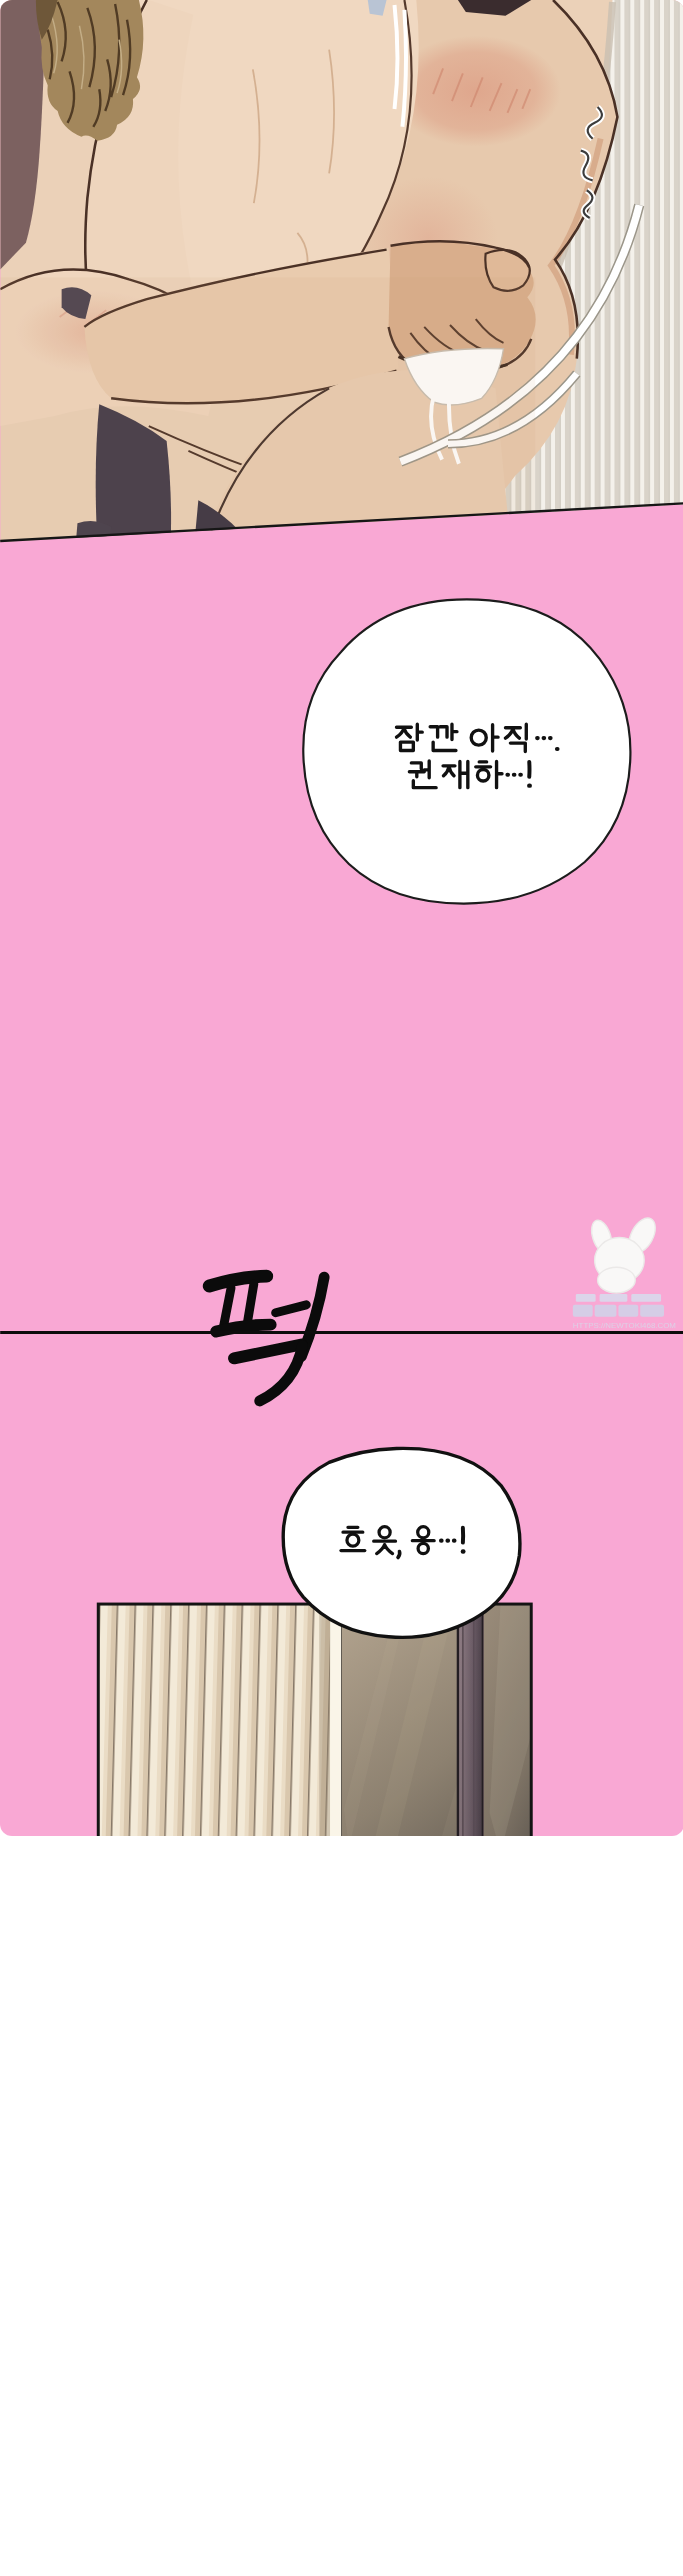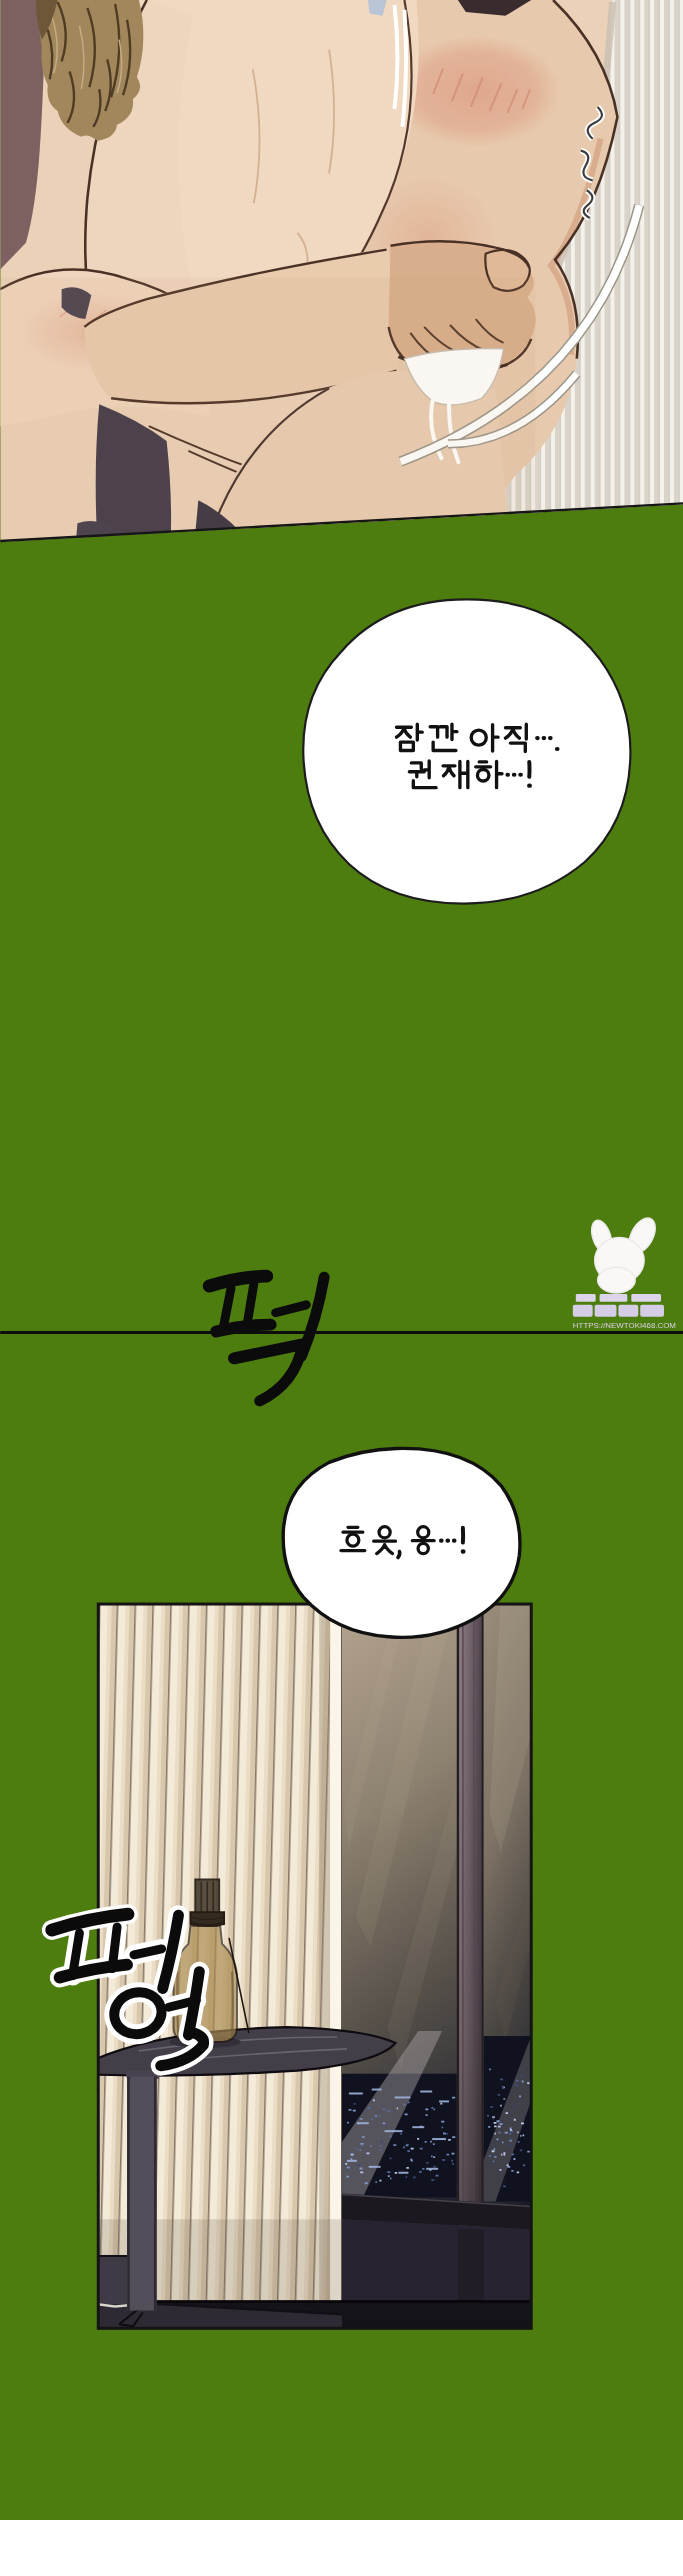--- a/index.html
+++ b/index.html
@@ -1,16 +1,16 @@
 <!DOCTYPE html>
 <html><head>
 <meta charset="utf-8">
 <style>
 html,body{margin:0;padding:0;background:#fff;font-family:"Liberation Sans",sans-serif;}
-.page{position:relative;width:684px;height:2520px;background:#4d7c0f;overflow:hidden;}
+.page{position:relative;width:684px;height:1836px;background:#f9a8d4;overflow:hidden;border-radius:12px;}
 svg{display:block;}
 </style>
 </head>
 <body>
 <div class="page">
 <svg width="684" height="2576" viewBox="0 0 690 2600" xmlns="http://www.w3.org/2000/svg">
 <defs>
   <pattern id="curtain1" width="10" height="10" patternUnits="userSpaceOnUse">
     <rect width="10" height="10" fill="#f4f1eb"></rect>
     <rect x="0" width="4.5" height="10" fill="#d9d3c9"></rect>

